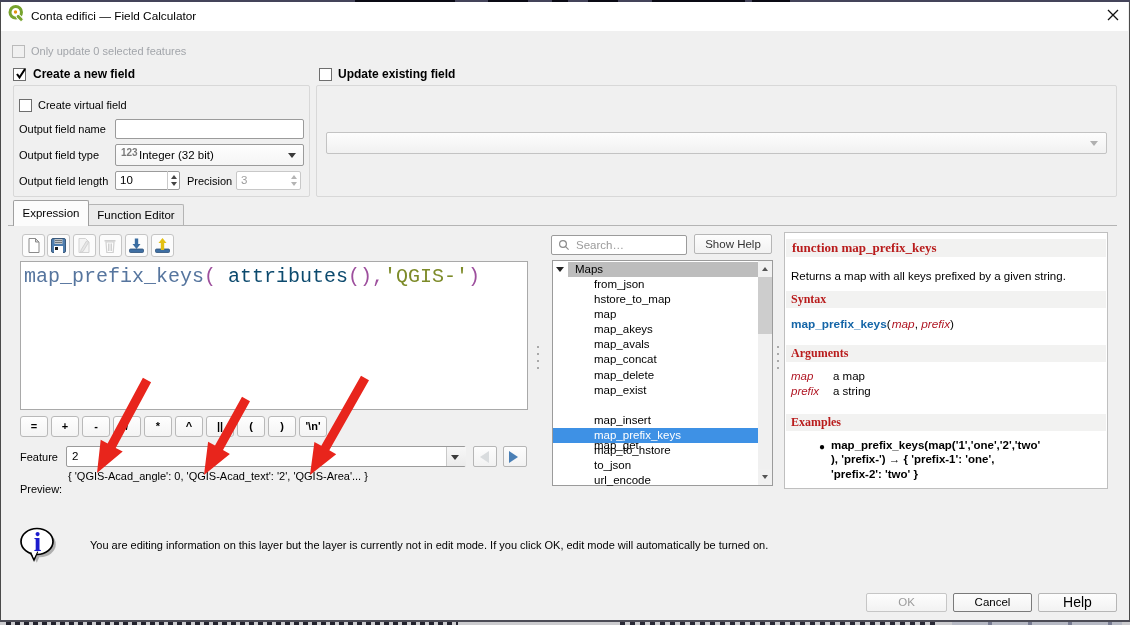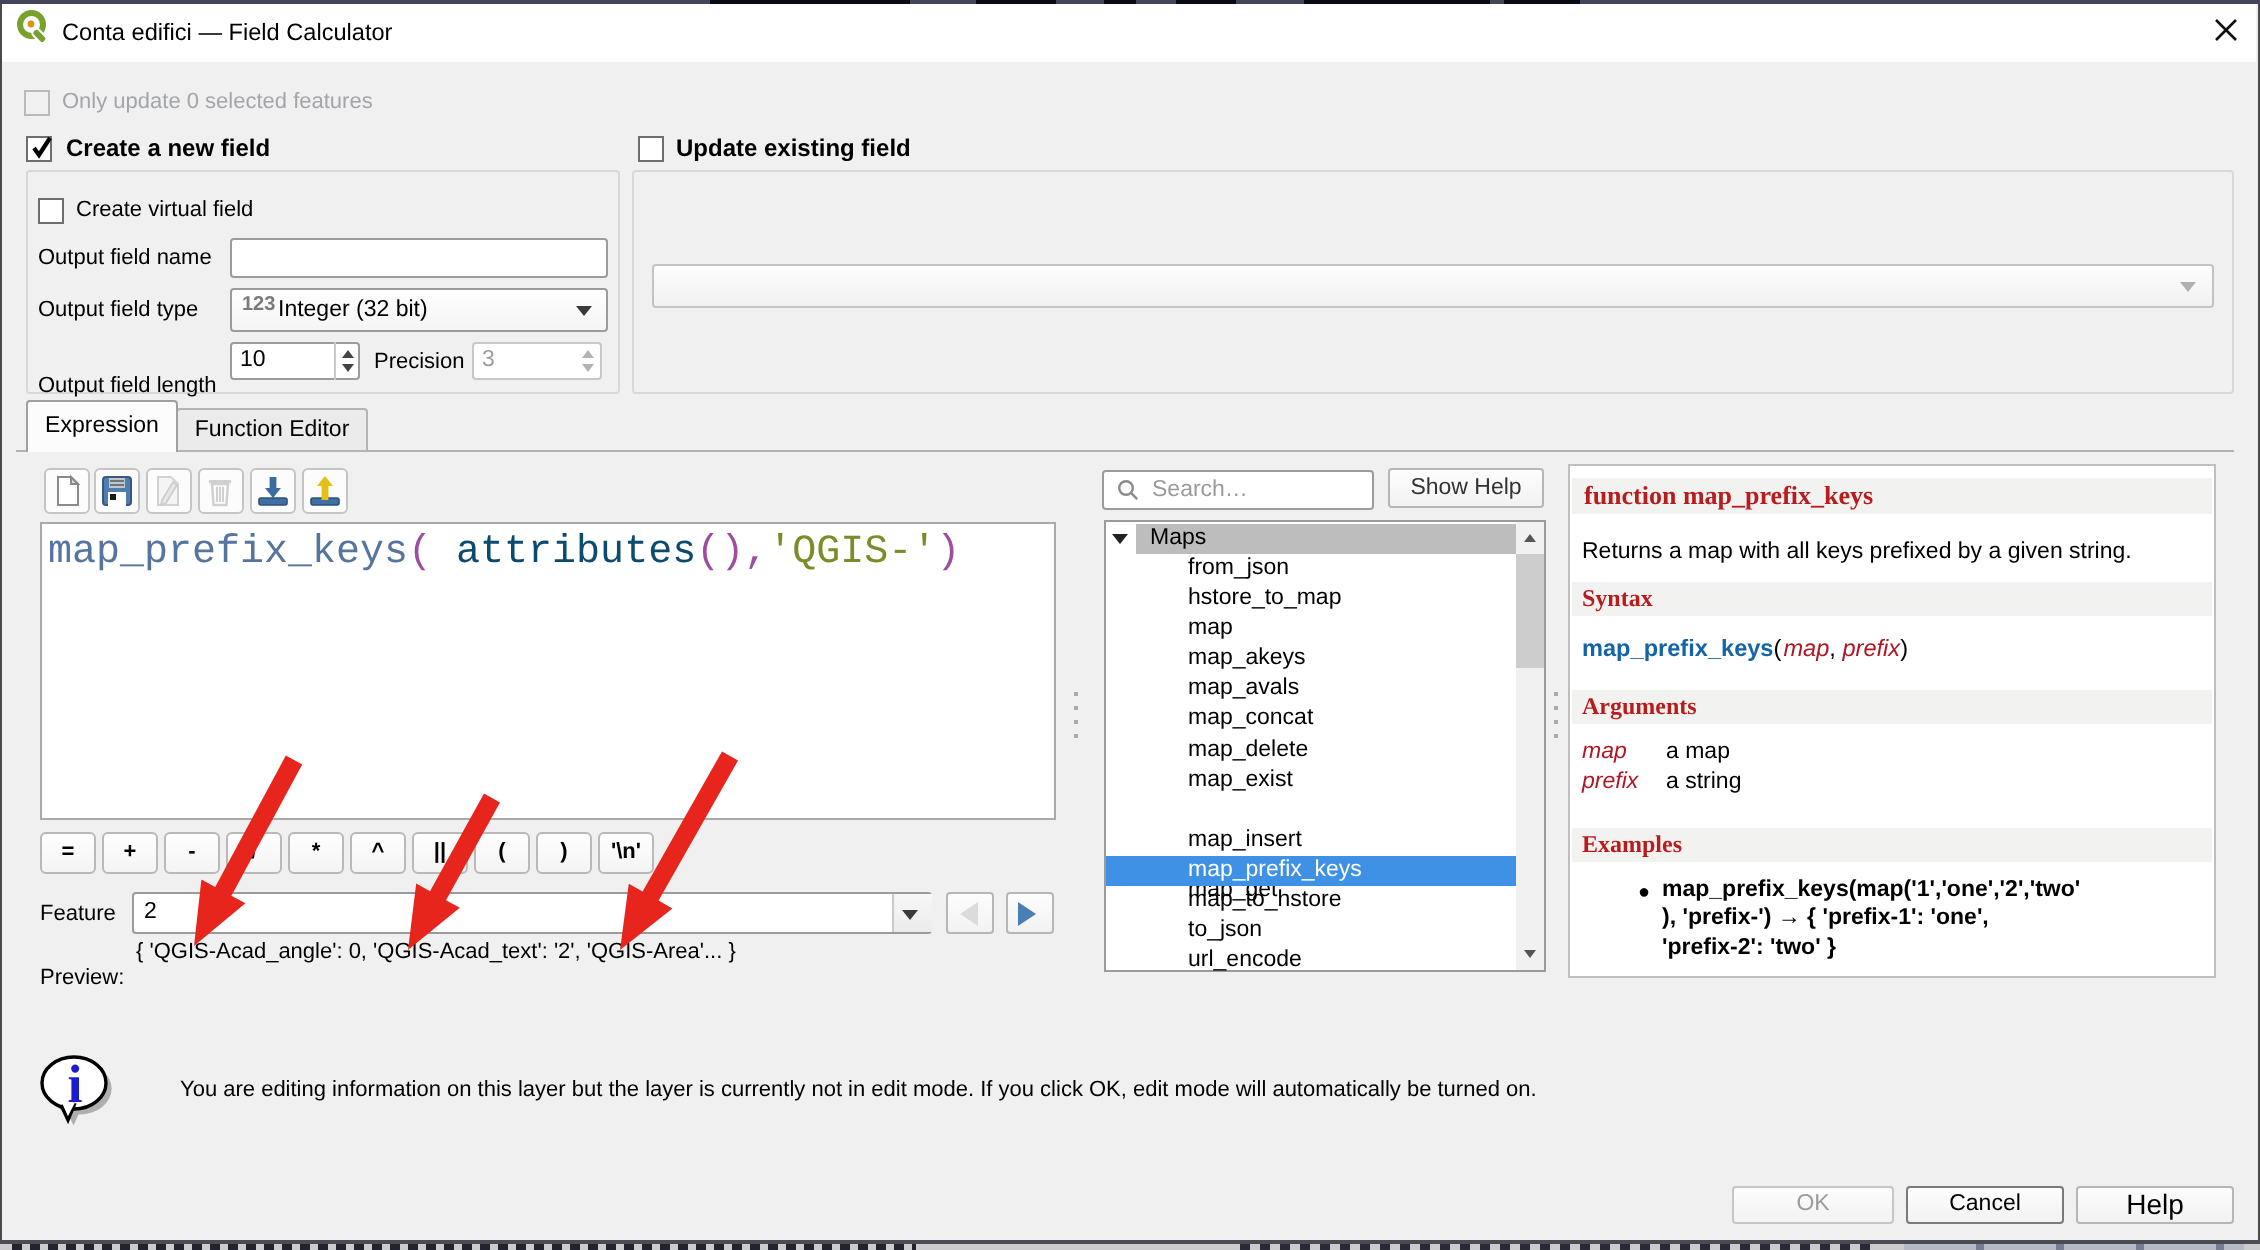--- a/index.html
+++ b/index.html
@@ -61,21 +61,21 @@
 
 <div class="abs" style="left:19px;top:120px;height:18px;line-height:18px;font-size:11px;">Output field name</div>
 <div class="inp" style="left:115px;top:119px;width:189px;height:20px;"></div>
 
 <div class="abs" style="left:19px;top:146px;height:18px;line-height:18px;font-size:11px;text-align:center;">Output field type</div>
 <div class="inp" style="left:115px;top:144px;width:189px;height:22px;background:linear-gradient(#fefefe,#f5f5f5);"></div>
 <div class="abs" style="left:121px;top:147px;font-size:10px;font-weight:bold;color:#7a7a7a;">123</div>
 <div class="abs" style="left:139px;top:144px;height:22px;line-height:22px;font-size:11.5px;">Integer (32 bit)</div>
 <div class="abs" style="left:288px;top:153px;width:0;height:0;border-left:4.5px solid transparent;border-right:4.5px solid transparent;border-top:5px solid #3a3a3a;"></div>
 
-<div class="abs" style="left:19px;top:172px;height:18px;line-height:18px;font-size:11px;margin-top:12px;">Output field length</div>
+<div class="abs" style="left:19px;top:172px;height:18px;line-height:18px;font-size:11px;">Output field length</div>
 <div class="inp" style="left:115px;top:171px;width:65px;height:19px;"></div>
 <div class="abs" style="left:120px;top:171px;height:19px;line-height:19px;font-size:11.5px;">10</div>
 <div class="abs" style="left:167px;top:171px;width:13px;height:19px;border-left:1px solid #c9c9c9;">
   <div class="abs" style="left:3px;top:4px;border-left:3.5px solid transparent;border-right:3.5px solid transparent;border-bottom:4px solid #444;"></div>
   <div class="abs" style="left:3px;top:11px;border-left:3.5px solid transparent;border-right:3.5px solid transparent;border-top:4px solid #444;"></div>
 </div>
 <div class="abs" style="left:187px;top:172px;height:18px;line-height:18px;font-size:11px;">Precision</div>
 <div class="inp" style="left:236px;top:171px;width:65px;height:19px;border-color:#c8c8c8;"></div>
 <div class="abs" style="left:241px;top:171px;height:19px;line-height:19px;font-size:11.5px;color:#9d9d9d;">3</div>
 <div class="abs" style="left:288px;top:171px;width:13px;height:19px;">

